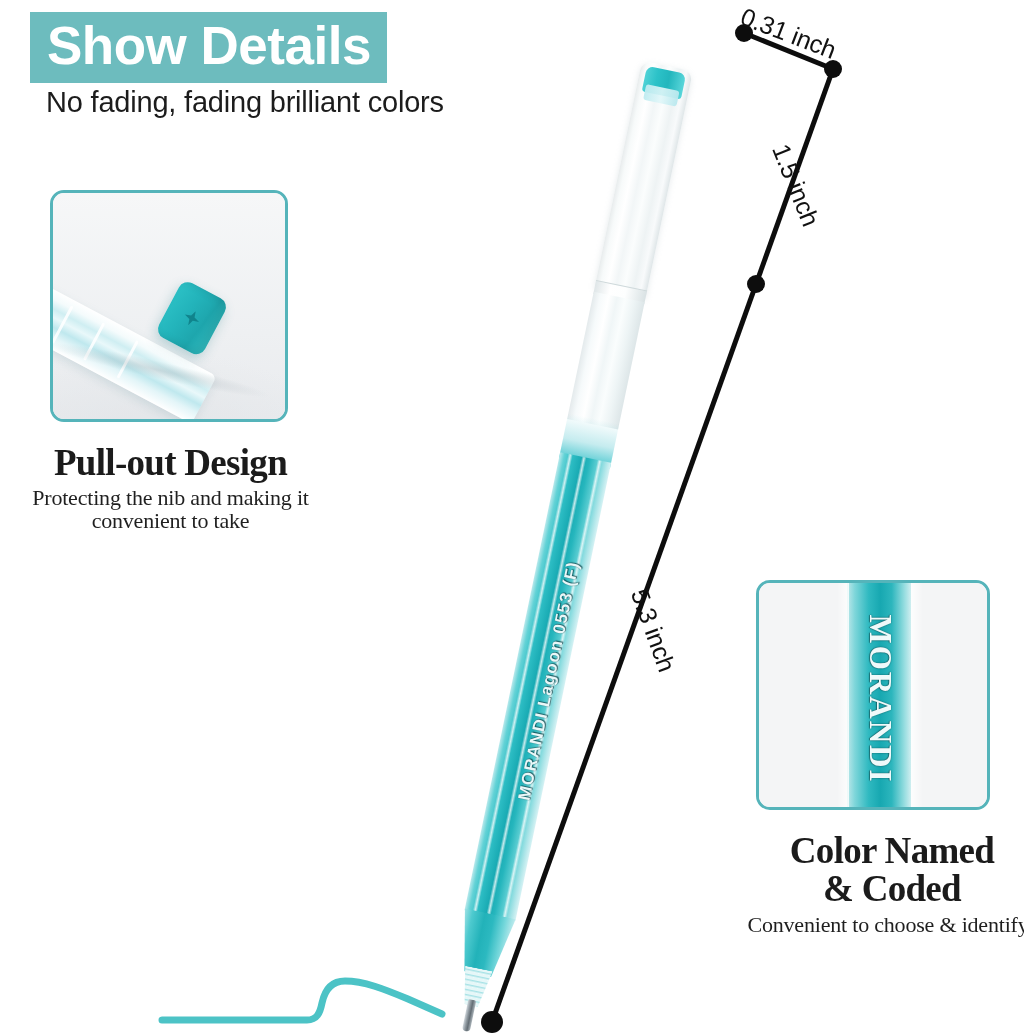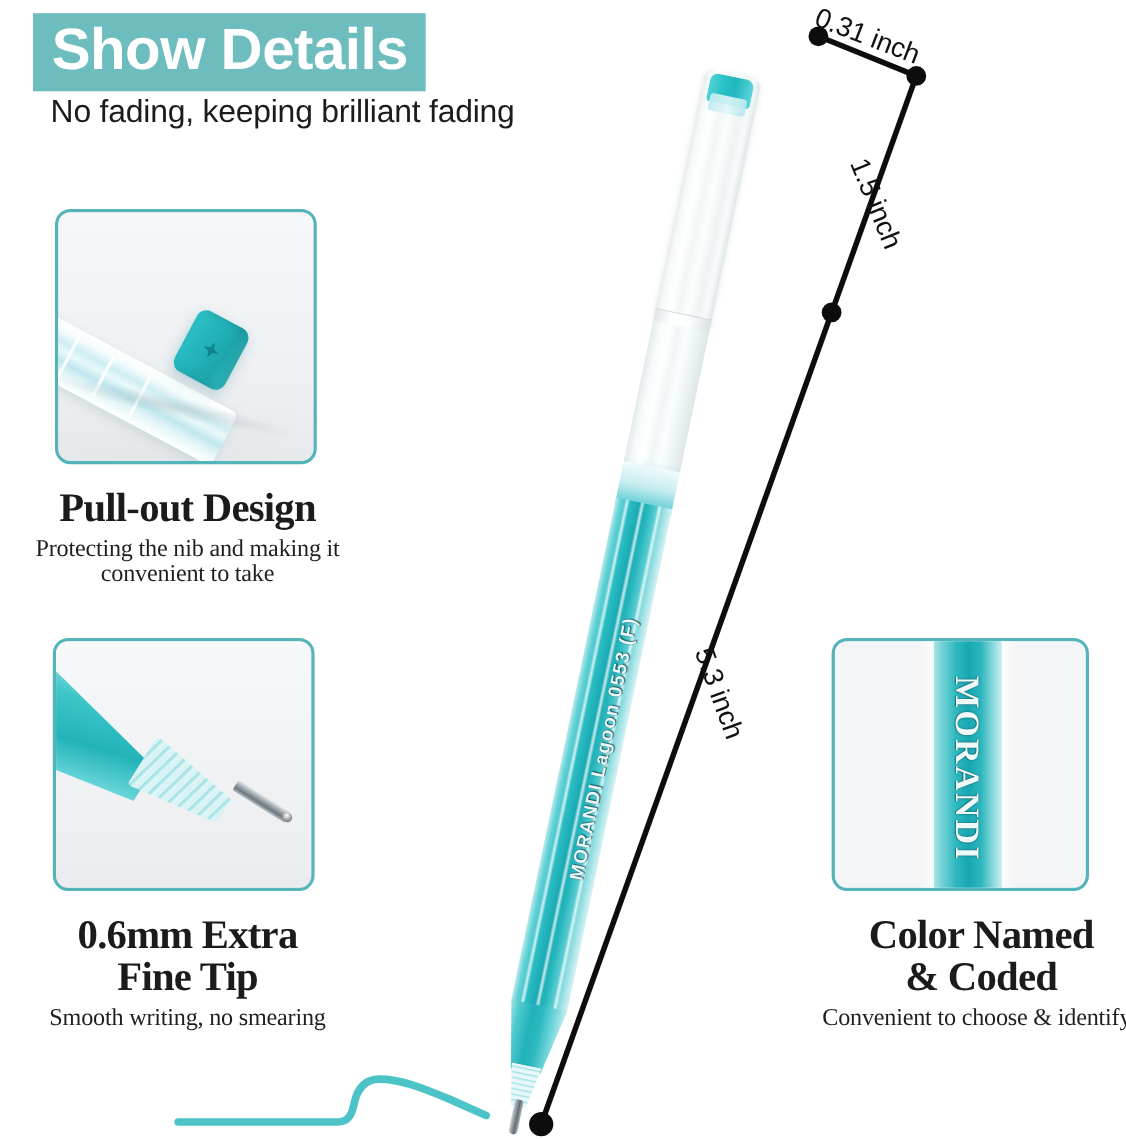--- a/index.html
+++ b/index.html
@@ -335,21 +335,21 @@
   
   #ink-layer { position: absolute; left: 0; bottom: 0; width: 1024px; height: 120px; pointer-events: none; }
 </style>
 </head>
 <body>
 
 <div id="page">
 
   <div id="header-block">
     <div id="title-banner">Show Details</div>
-    <div id="header-sub">No fading, keeping brilliant fading</div>
+    <div id="header-sub">No fading, fading brilliant colors</div>
   </div>
 
   <div id="pen-main">
     <div class="pen-seg" id="pen-cap"></div>
     <div class="pen-seg" id="pen-cap-plug"></div>
     <div class="pen-seg" id="pen-cap-plug-inner"></div>
     <div class="pen-seg" id="pen-cap-seam"></div>
     <div class="pen-seg" id="pen-clear"></div>
     <div class="pen-seg" id="pen-fade"></div>
     <div class="pen-seg" id="pen-teal">
@@ -400,33 +400,20 @@
       <div class="ph1-cap"></div>
       <div class="ph1-shadow"></div>
     </div>
     <div class="feature-title">Pull-out Design</div>
     <div class="feature-sub">
       <div>Protecting the nib and making it</div>
       <div>convenient to take</div>
     </div>
   </div>
 
-  <div class="feature-card" id="card-tip">
-    <div class="feature-photo">
-      <div class="ph2-bg"></div>
-      <div class="ph2-cone"></div>
-      <div class="ph2-grip"></div>
-      <div class="ph2-nib"></div>
-    </div>
-    <div class="feature-title">
-      <div>0.6mm Extra</div>
-      <div>Fine Tip</div>
-    </div>
-    <div class="feature-sub">Smooth writing, no smearing</div>
-  </div>
 
   <div class="feature-card" id="card-color">
     <div class="feature-photo">
       <div class="ph3-bg"></div>
       <div class="ph3-barrel"></div>
       <div class="ph3-edge-l"></div>
       <div class="ph3-edge-r"></div>
       <div class="ph3-label">
         <span>MORANDI</span>
       </div>

